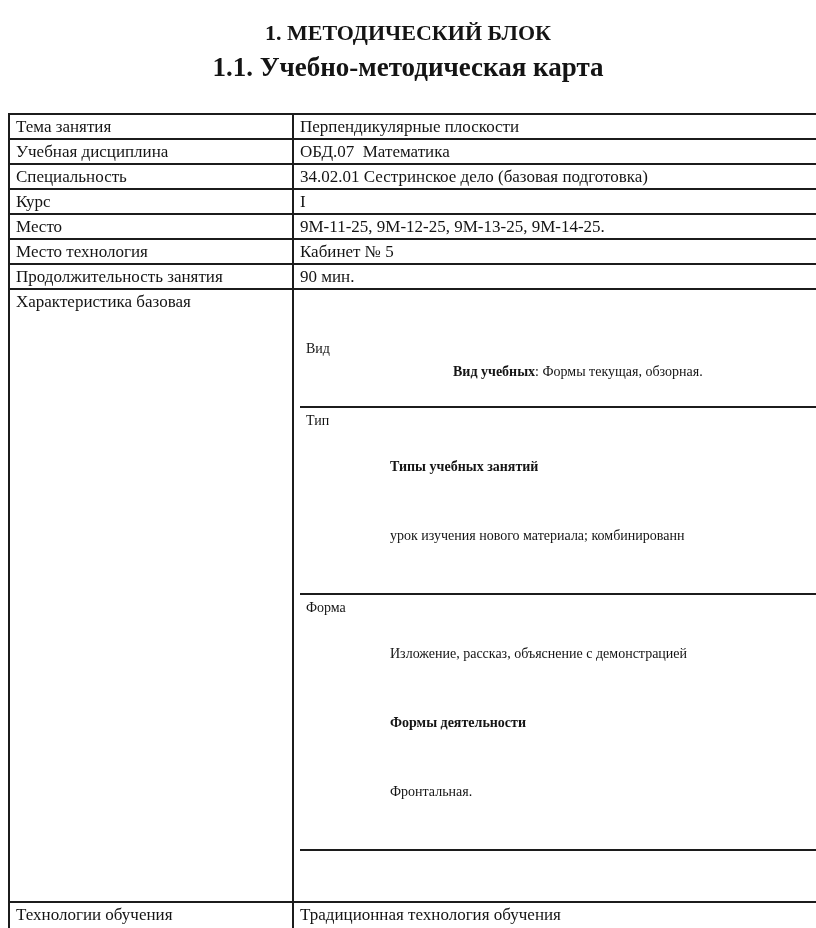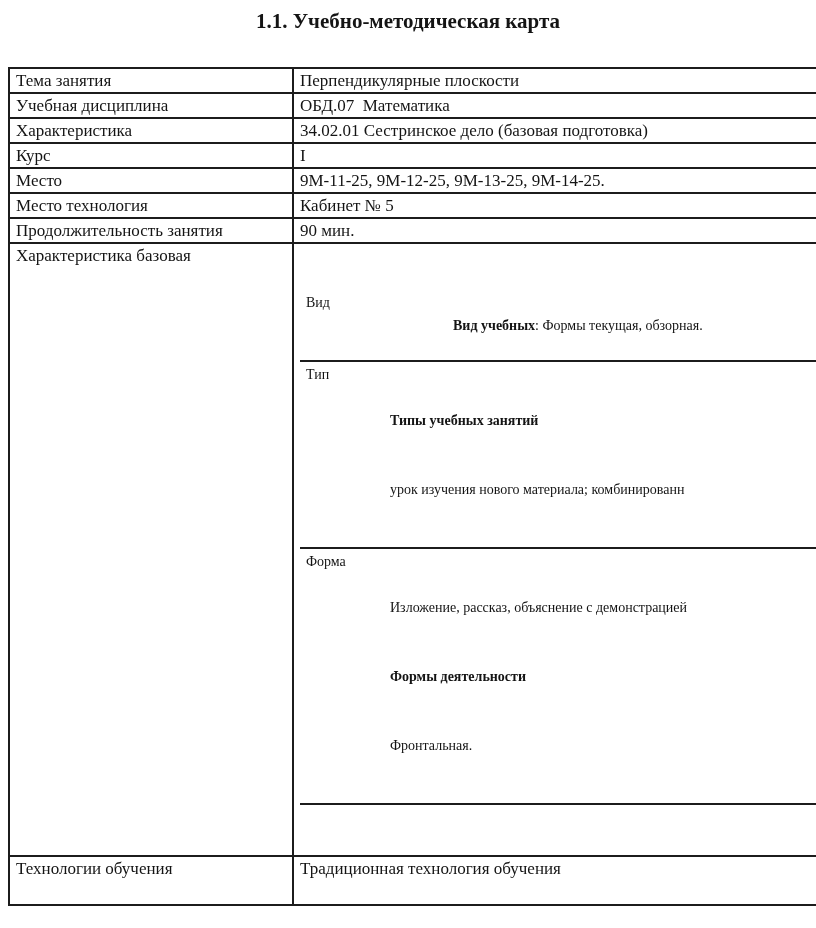--- a/index.html
+++ b/index.html
@@ -14,21 +14,21 @@
     margin-top: 20px;
     text-align: center;
     font-weight: bold;
     font-size: 22px;
     line-height: 26px;
   }
   .t2 {
     margin-top: 9px;
     text-align: center;
     font-weight: bold;
-    font-size: 21px;
+    font-size: 27px;
     line-height: 25px;
   }
   table.umk {
     border-collapse: collapse;
     table-layout: fixed;
     width: 1120px;            
     margin: 33px 0 0 8px;
   }
   table.umk td {
     border: 2px solid #1c1c1c;
@@ -64,39 +64,40 @@
   tr.nr2 { height: 68px; }
   tr.nr3 { height: 88px; }
   td.lab { padding-top: 1px; }
   td.val { padding-left: 7px; padding-top: 1px; }
 </style>
 </head>
 <body>
 
 <div class="page">
   <div class="titles">
+    <div class="t1">1. МЕТОДИЧЕСКИЙ БЛОК</div>
     <div class="t2">1.1. Учебно-методическая карта</div>
   </div>
 
   <table class="umk">
     <colgroup>
         <col class="c1">
         <col class="c2">
       </colgroup>
     <tbody>
       <tr class="rs">
         <td class="lab">Тема занятия</td>
         <td class="val">Перпендикулярные плоскости</td>
       </tr>
       <tr class="rs">
         <td class="lab">Учебная дисциплина</td>
         <td class="val">ОБД.07  Математика</td>
       </tr>
       <tr class="rs">
-        <td class="lab">Характеристика</td>
+        <td class="lab">Специальность</td>
         <td class="val">34.02.01 Сестринское дело (базовая подготовка)</td>
       </tr>
       <tr class="rs">
         <td class="lab">Курс</td>
         <td class="val">I</td>
       </tr>
       <tr class="rs">
         <td class="lab">Место</td>
         <td class="val">9М-11-25, 9М-12-25, 9М-13-25, 9М-14-25.</td>
       </tr>

